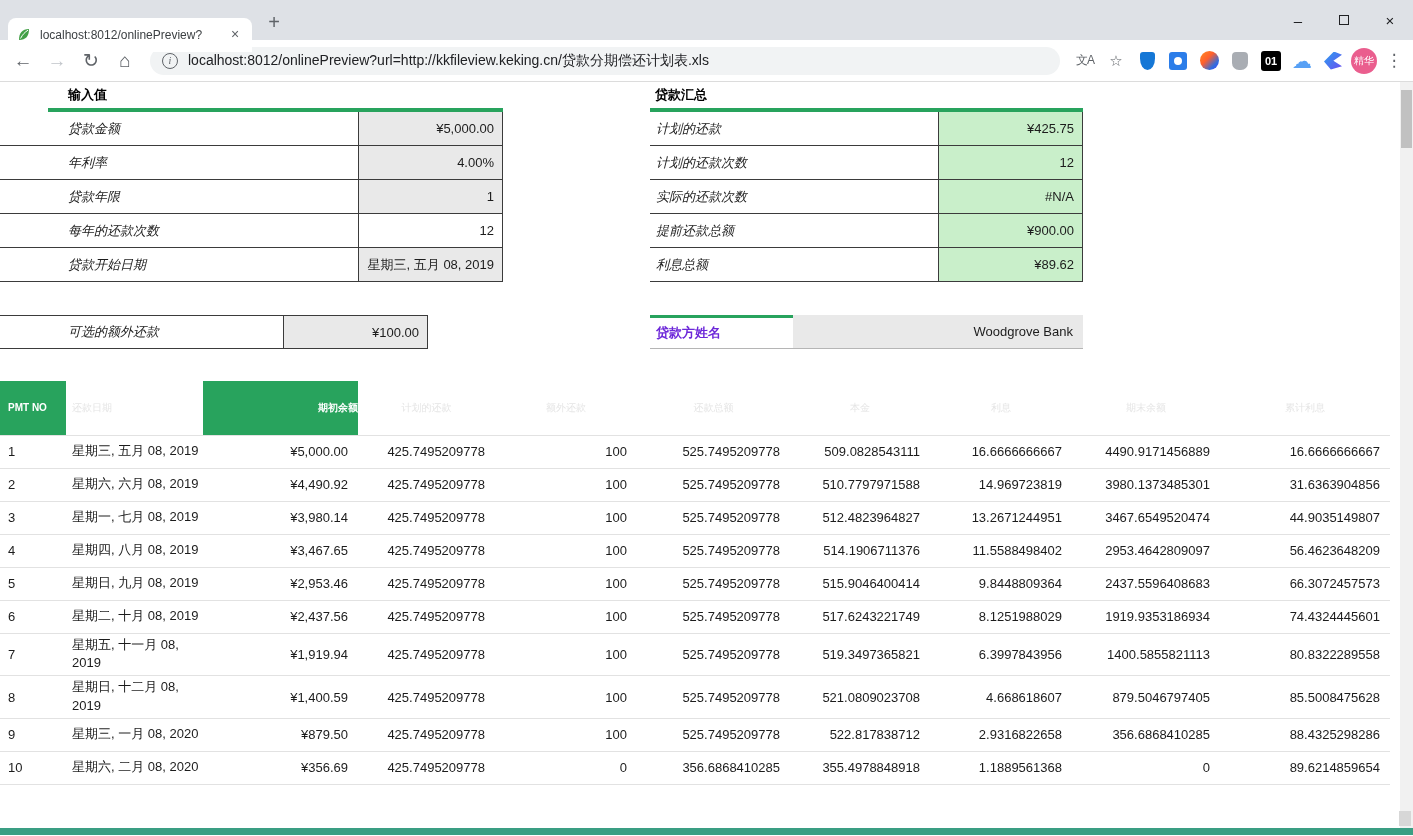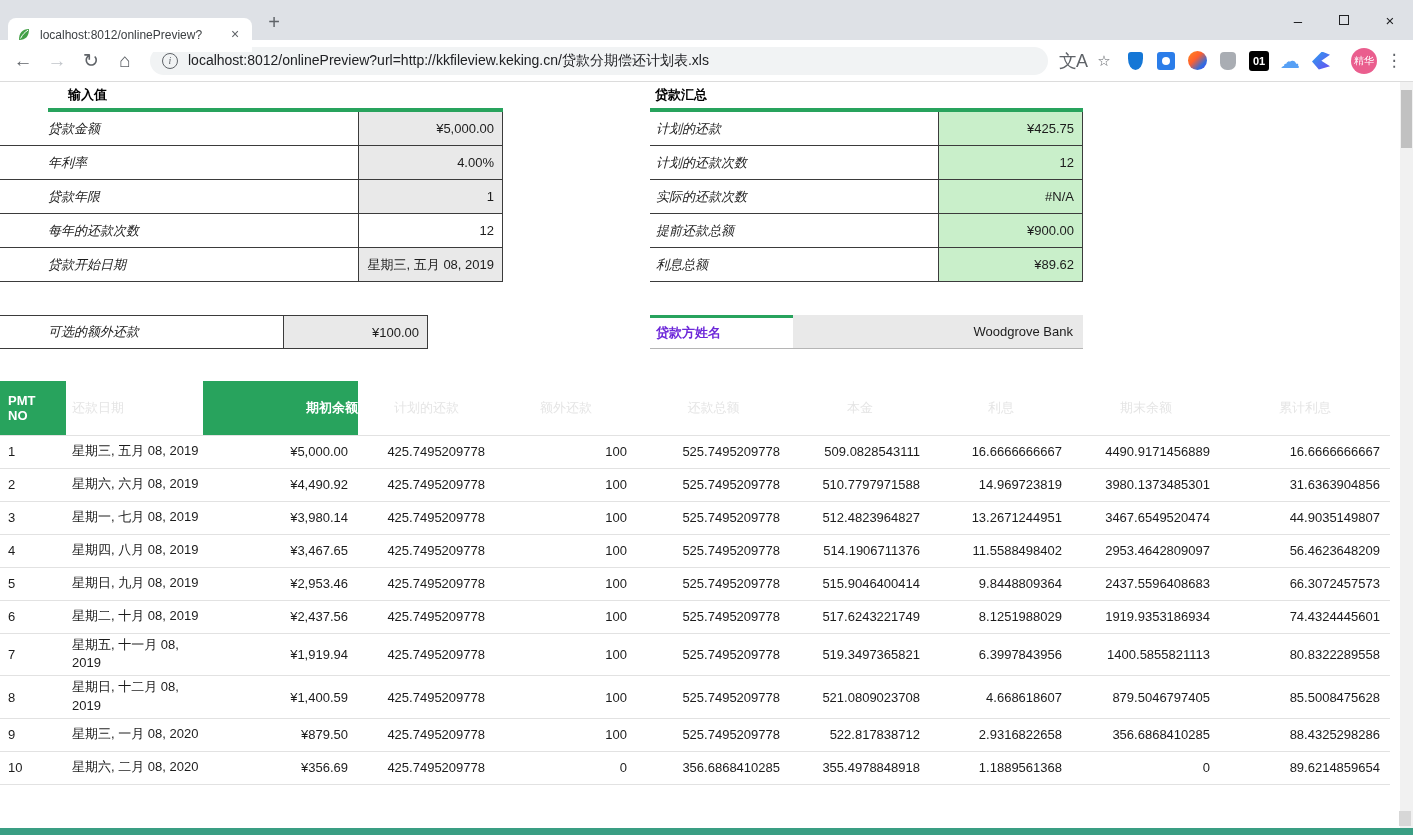--- a/index.html
+++ b/index.html
@@ -27,64 +27,64 @@
             font-size:19px;color:#5f6368;border-radius:50%;margin:0 2px;flex:0 0 auto;}
   .nav-icon.disabled{color:#c0c4c9;}
   .addressbar{flex:1;height:28px;background:#f1f3f4;border-radius:14px;display:flex;
               align-items:center;padding:0 12px;margin:0 8px;min-width:0;}
   .info-icon{width:16px;height:16px;border:1.5px solid #5f6368;border-radius:50%;color:#5f6368;
              font-size:10px;font-family:"Liberation Serif",serif;font-style:italic;
              display:flex;align-items:center;justify-content:center;flex:0 0 16px;}
   .url{font-size:14px;color:#202124;white-space:nowrap;overflow:hidden;margin-left:10px;}
   .tr-icon{width:28px;height:26px;display:flex;align-items:center;justify-content:center;
            margin-left:3px;flex:0 0 auto;font-size:15px;color:#5f6368;}
-  .glyph-translate{font-size:18px;color:#5f6368;letter-spacing:-1px;}
+  .glyph-translate{font-size:12px;color:#5f6368;letter-spacing:-1px;}
   .ext-shield{width:15px;height:18px;background:#1577d6;border-radius:3px 3px 50% 50%/3px 3px 62% 62%;}
   .ext-blue{width:18px;height:18px;background:#2b7de9;border-radius:3px;position:relative;}
   .ext-blue:after{content:"";position:absolute;left:5px;top:5px;width:8px;height:8px;background:#fff;border-radius:50%;}
   .ext-round{width:19px;height:19px;border-radius:50%;background:linear-gradient(135deg,#ff8b1f 0%,#ff5f2e 40%,#2e6de0 75%,#5b3df5 100%);}
   .ext-gray{width:16px;height:18px;background:#a9adb3;border-radius:4px 4px 7px 7px;}
   .badge-01{width:20px;height:20px;background:#000;border-radius:3px;color:#fff;font-size:11px;
             font-weight:bold;display:flex;align-items:center;justify-content:center;}
   .glyph-cloud{font-size:20px;color:#57a0f5;}
   .ext-wing{width:18px;height:18px;background:linear-gradient(135deg,#2aa0f0,#6b4df0);
             clip-path:polygon(0 55%,55% 0,100% 18%,52% 52%,100% 82%,38% 100%);}
   .avatar{width:26px;height:26px;border-radius:50%;background:#ea5e8e;color:#fff;font-size:10px;
-          display:flex;align-items:center;justify-content:center;margin-left:16px;flex:0 0 26px;}
+          display:flex;align-items:center;justify-content:center;margin-left:4px;flex:0 0 26px;}
   .menu-dots{font-size:17px;color:#5f6368;width:26px;text-align:center;margin-left:4px;}
   
   :root{--green:#28a35d;--green-light:#c9efca;--gray-cell:#e9e9e9;}
   .content{position:relative;height:753px;background:#fff;overflow:hidden;}
   .sheet{position:absolute;left:0;top:0;width:1400px;height:753px;font-size:13px;color:#1c1c1c;}
   .panel-title{position:absolute;top:4px;font-weight:bold;color:#000;}
   .pt-inputs{left:68px;}
   .pt-summary{left:655px;}
   .green-bar{position:absolute;top:26px;height:4px;background:var(--green);}
   .gb-inputs{left:48px;width:455px;}
   .gb-summary{left:650px;width:433px;}
   .inputs-rows{position:absolute;left:0;top:30px;width:503px;}
   .summary-rows{position:absolute;left:650px;top:30px;width:433px;}
   .prow{display:flex;height:34px;border-bottom:1px solid #3b3b3b;align-items:stretch;}
-  .plabel{flex:1;font-style:italic;display:flex;align-items:center;padding-left:48px;}
+  .plabel{flex:1;font-style:italic;display:flex;align-items:center;padding-left:68px;}
   .slabel{padding-left:6px;}
   .pvalue{width:145px;border-left:1px solid #3b3b3b;border-right:1px solid #3b3b3b;
           display:flex;align-items:center;justify-content:flex-end;padding-right:8px;}
   .shade-gray{background:var(--gray-cell);}
   .shade-green{background:var(--green-light);}
   .extra-row{position:absolute;left:0;top:233px;width:428px;height:34px;display:flex;
              border-top:1px solid #3b3b3b;border-bottom:1px solid #3b3b3b;}
   .lender-row{position:absolute;left:650px;top:233px;width:433px;height:34px;display:flex;
               border-bottom:1px solid #b5b5b5;}
   .lender-label{width:143px;border-top:3px solid var(--green);color:#6d28d9;font-weight:bold;
                 display:flex;align-items:center;padding-left:6px;}
   .lender-value{flex:1;background:var(--gray-cell);display:flex;align-items:center;
                 justify-content:flex-end;padding-right:10px;}
   
   .schedule{position:absolute;left:0;top:299px;width:1390px;border-collapse:collapse;table-layout:fixed;}
-  .schedule th{height:54px;font-weight:normal;color:#e5e5e5;text-align:center;font-size:13px;
+  .schedule th{height:54px;font-weight:normal;color:#e5e5e5;text-align:center;font-size:10px;
                border-bottom:1px solid #e2e2e2;padding:0 8px;}
   .schedule th.c0{background:var(--green);color:#fff;font-weight:bold;text-align:left;padding-left:8px;}
   .schedule th.c1{text-align:left;padding-left:6px;}
   .schedule th.c2{background:var(--green);color:#fff;font-weight:bold;text-align:right;padding-right:0;}
   .schedule td{height:33px;border-bottom:1px solid #e2e2e2;text-align:right;padding:2px 10px 2px 0;
                vertical-align:middle;white-space:nowrap;color:#1c1c1c;}
   .schedule td.c0{text-align:left;padding-left:8px;}
   .schedule td.c1{text-align:left;padding-left:6px;padding-right:4px;white-space:normal;line-height:1.45;}
   
   .v-scroll{position:absolute;right:0;top:0;width:13px;height:746px;background:#f1f1f1;}

